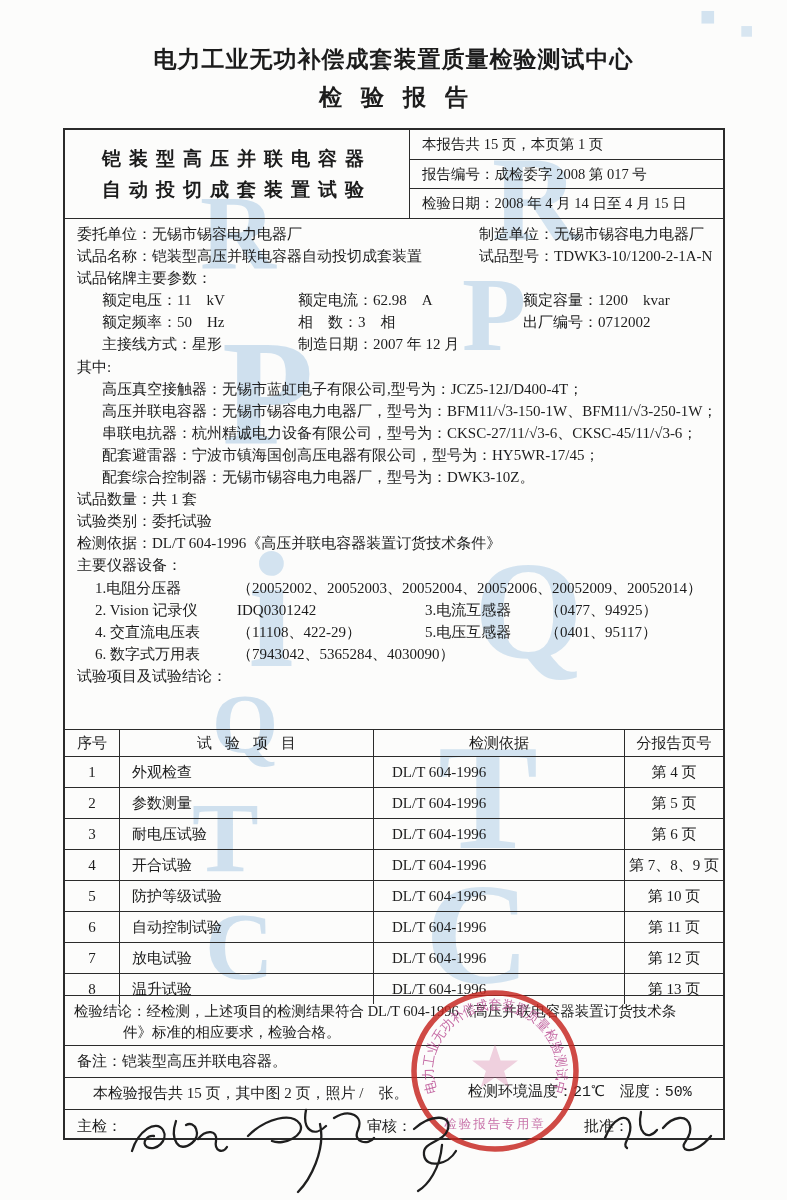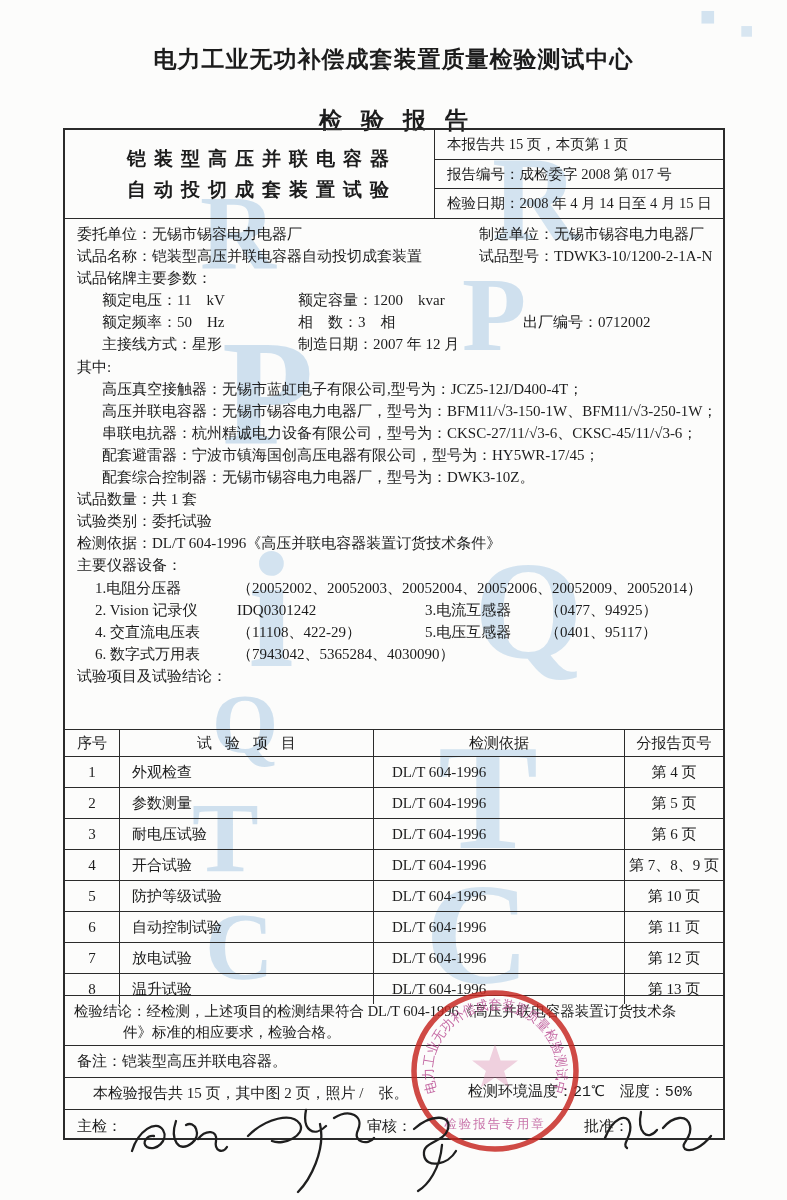--- a/index.html
+++ b/index.html
@@ -9,27 +9,27 @@
     margin:0 auto;
   }
   
   #watermark{position:absolute;inset:0;z-index:1;pointer-events:none;}
   #watermark span{position:absolute;font-weight:bold;line-height:1;
     font-family:"Liberation Serif",serif;}
   
   .doc-title{position:absolute;top:44px;left:0;width:100%;text-align:center;
     font-size:23px;font-weight:bold;letter-spacing:1px;z-index:2;}
   .doc-subtitle{position:absolute;top:82px;left:0;width:100%;text-align:center;
-    font-size:23px;font-weight:bold;letter-spacing:19px;text-indent:19px;z-index:2;margin-top:23px;}
+    font-size:23px;font-weight:bold;letter-spacing:19px;text-indent:19px;z-index:2;}
   
   .outer{position:absolute;left:63px;top:128px;width:662px;height:1012px;
     border:2px solid #2b2b2b;box-sizing:border-box;z-index:2;}
   .sec{position:relative;box-sizing:border-box;}
   
-  .sec-header{height:88px;display:flex;padding-left:25px;}
+  .sec-header{height:88px;display:flex;}
   .hdr-left{width:345px;border-right:1.5px solid #2b2b2b;box-sizing:border-box;
     text-align:center;padding-top:13px;}
   .hdr-left div{font-size:19px;font-weight:bold;letter-spacing:8px;line-height:31px;}
   .hdr-right{flex:1;display:flex;flex-direction:column;}
   .hdr-right .hrow{flex:1;display:flex;align-items:center;padding-left:12px;
     font-size:14.5px;border-bottom:1.5px solid #2b2b2b;box-sizing:border-box;}
   .hdr-right .hrow:last-child{border-bottom:none;}
   
   .sec-info{height:511px;border-top:1.5px solid #2b2b2b;padding-top:4px;
     font-size:15px;}
@@ -125,20 +125,21 @@
         <span>委托单位：无锡市锡容电力电器厂</span>
         <span class="right-col">制造单位：无锡市锡容电力电器厂</span>
       </div>
       <div class="iline">
         <span>试品名称：铠装型高压并联电容器自动投切成套装置</span>
         <span class="right-col">试品型号：TDWK3-10/1200-2-1A-N</span>
       </div>
       <div class="iline">试品铭牌主要参数：</div>
       <div class="iline indent1 pline">
         <span class="c1">额定电压：11　kV</span>
+        <span class="c2">额定电流：62.98　A</span>
         <span>额定容量：1200　kvar</span>
       </div>
       <div class="iline indent1 pline">
         <span class="c1">额定频率：50　Hz</span>
         <span class="c2">相　数：3　相</span>
         <span>出厂编号：0712002</span>
       </div>
       <div class="iline indent1 pline">
         <span class="c1">主接线方式：星形</span>
         <span class="c2">制造日期：2007 年 12 月</span>

